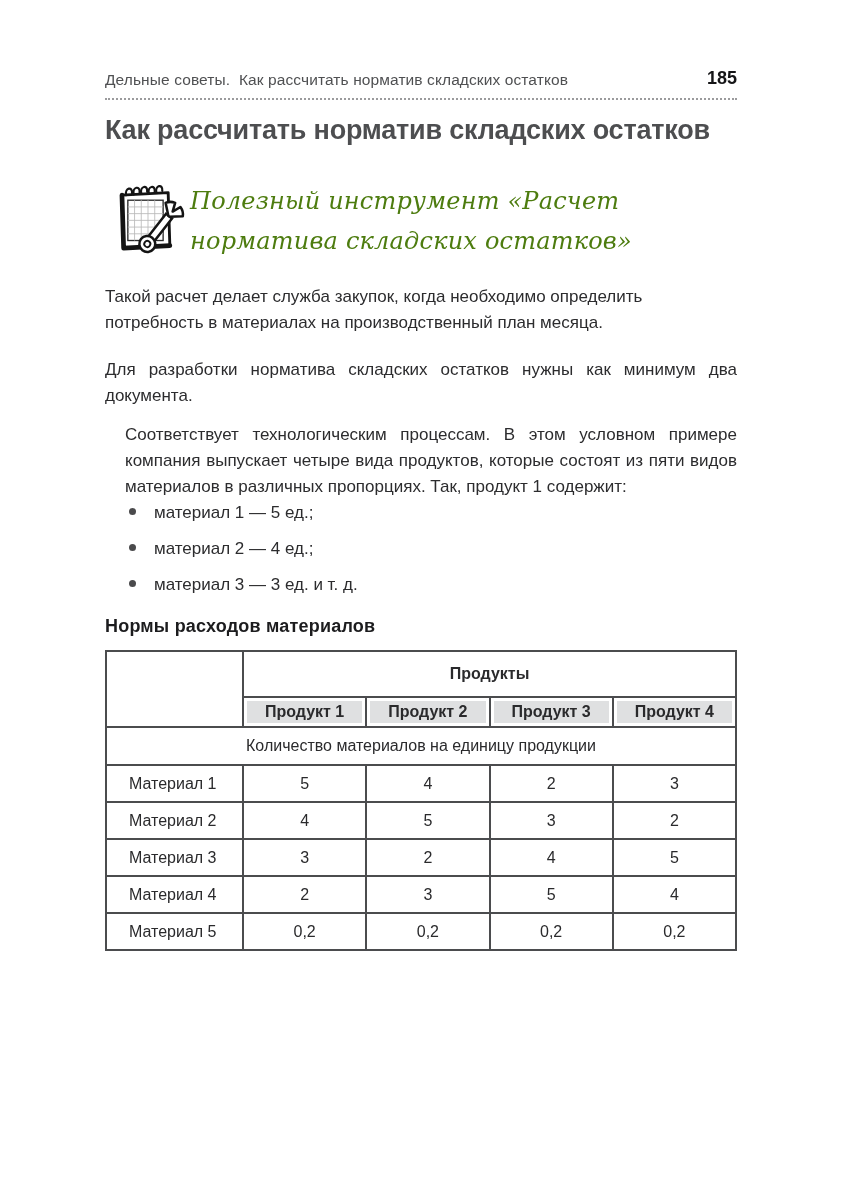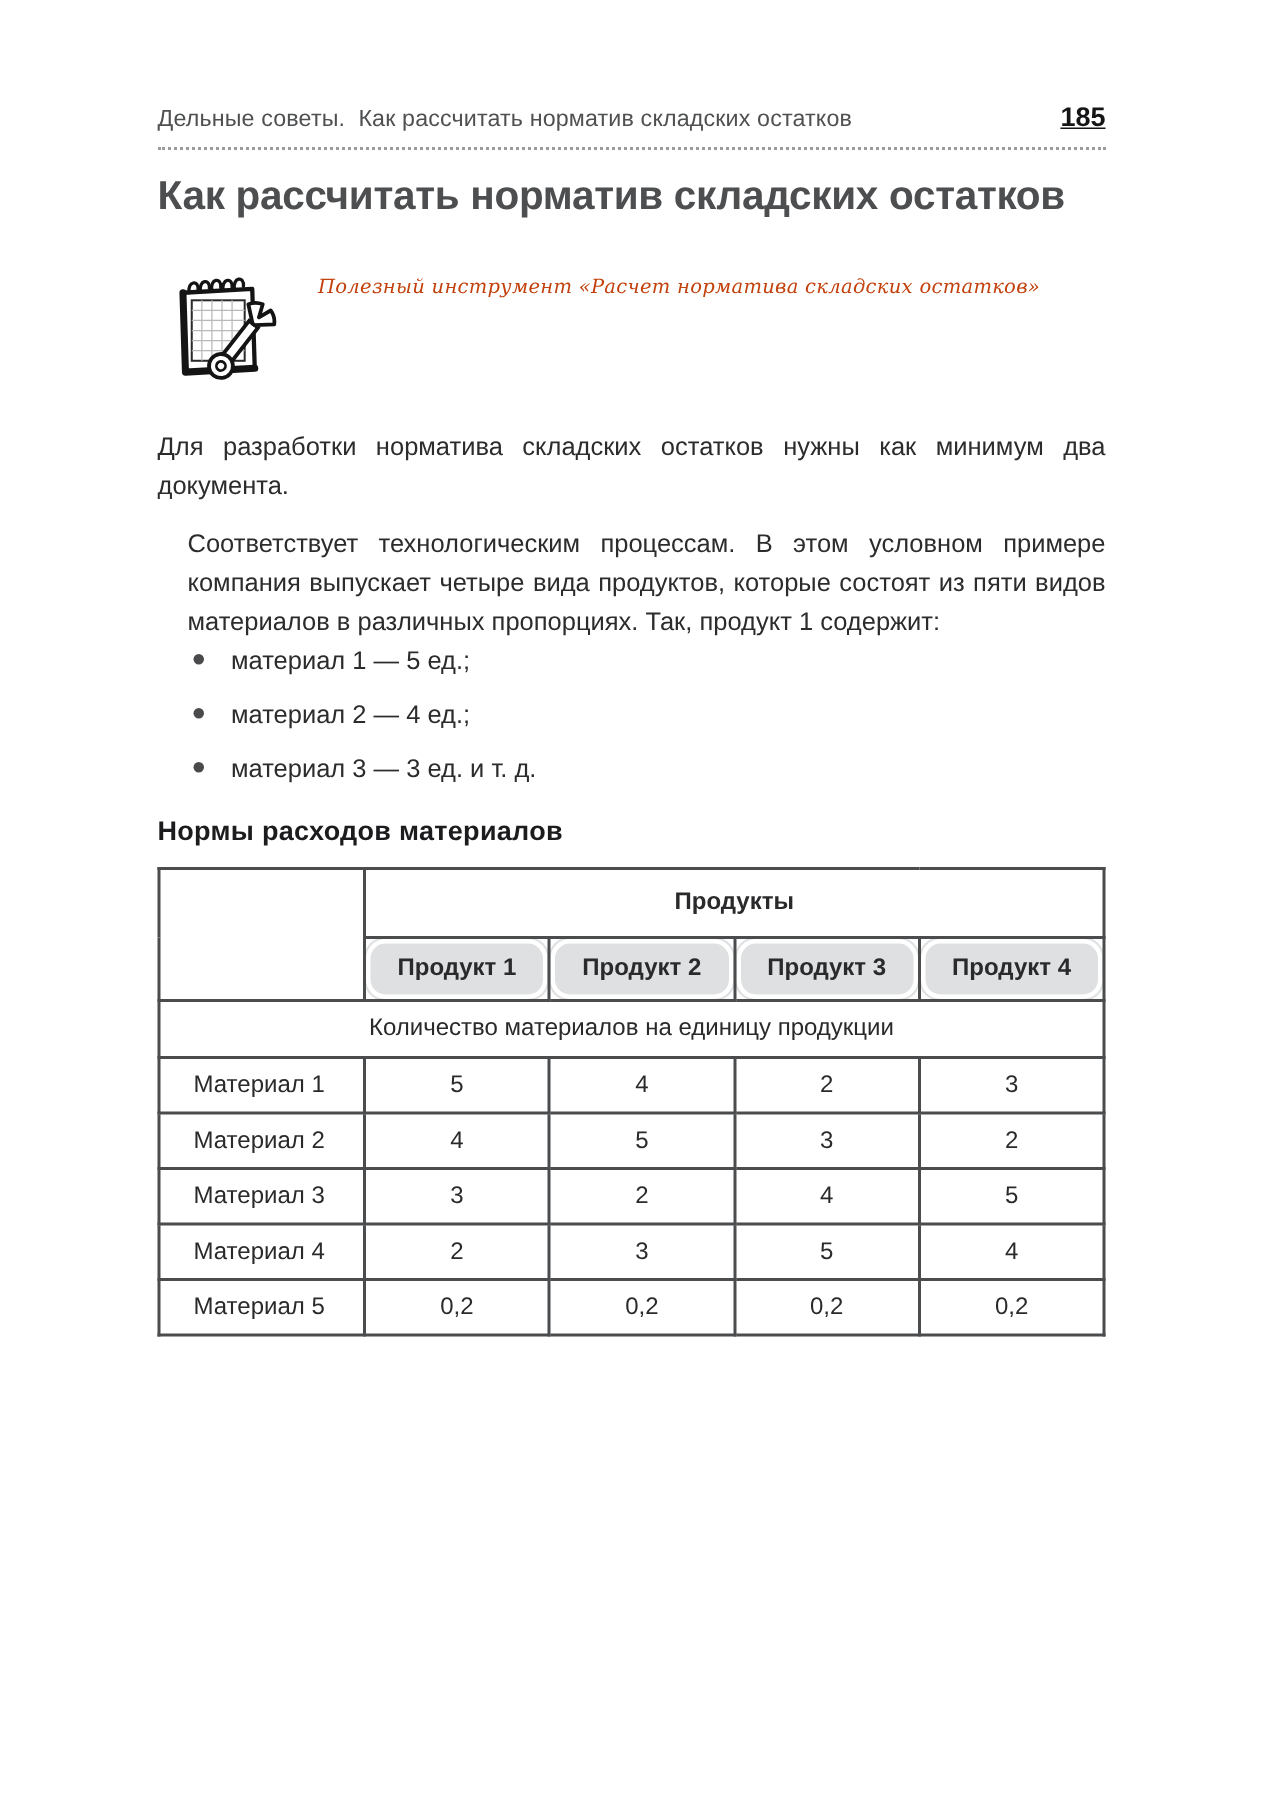--- a/index.html
+++ b/index.html
@@ -19,21 +19,21 @@
   .running-head {
     display:flex; justify-content:space-between; align-items:flex-end;
     padding-top:68px; padding-bottom:9px;
     border-bottom:2px dotted #9b9b9d;
     gap:26px;
   }
   .running-head .rh-text {
     font-size:15.5px; color:#4f5052; letter-spacing:0.1px; white-space:pre-wrap;
   }
   .running-head .rh-page {
-    font-size:18px; font-weight:bold; color:#151517;text-decoration:underline;
+    font-size:18px; font-weight:bold; color:#151517;
   }
 
   
   .banner {
     margin-top:36px;
     height:40px;
     background:#6a6b6d;
     color:#ffffff;
     font-weight:bold;
     font-size:25px;
@@ -48,27 +48,26 @@
     font-size:27px;
     font-weight:bold;
     color:#4d4e50;
     letter-spacing:-0.2px;
   }
 
   
   .callout { display:flex; margin-top:29px; align-items:flex-start; }
   .callout .icon-wrap { width:84px; flex:0 0 84px; margin-left:1px; }
   .callout .callout-text {
-    margin-left:22px;
     max-width:575px;
     font-family:"DejaVu Serif", serif;
     font-style:italic;
-    font-size:13px;
+    font-size:24px;
     line-height:1.68;
-    color:#c2410c;
+    color:#4d7c0f;
     padding-top:6px;
     letter-spacing:0.2px;
   }
 
   
   .para {
     margin-top:21px;
     font-size:17px;
     line-height:26px;
     color:#2c2c2e;
@@ -132,26 +131,25 @@
   }
   .col-label { width:137px; }
   th.group-h {
     height:46px;
     font-weight:bold;
     font-size:16.5px;
     text-align:center;
     background:#ffffff;
   }
   th.sub-h {
-    height:42px;
+    height:30px;
     font-weight:bold;
     text-align:center;
     background:#dfe0e1;
     box-shadow:inset 0 0 0 3px #ffffff;
-    border-radius:13px;
   }
   td.span-h {
     height:38px;
     font-weight:normal;
     text-align:center;
   }
   td.row-label {
     height:37px;
     text-align:left;
     padding-left:22px;
@@ -195,20 +193,21 @@
             <rect x="12" y="-4.5" width="40" height="9" fill="#ffffff" stroke="#141414" stroke-width="3"></rect>
             <circle cx="10" cy="0" r="9.5" fill="#ffffff" stroke="#141414" stroke-width="3"></circle>
             <circle cx="10" cy="0" r="3.6" fill="#ffffff" stroke="#141414" stroke-width="2.2"></circle>
             <path d="M52 -1 L62 -13 A 15 15 0 0 1 69 -4 L 59 0 L 69 4 A 15 15 0 0 1 62 13 L 52 1 Z" fill="#ffffff" stroke="#141414" stroke-width="3" stroke-linejoin="round"></path>
           </g>
         </svg>
       </div>
       <div class="callout-text">Полезный инструмент «Расчет норматива складских остатков»</div>
     </div>
 
+    <p class="para">Такой расчет делает служба закупок, когда необходимо определить потребность в материалах на производственный план месяца.</p>
     <p class="para justify">Для разработки норматива складских остатков нужны как минимум два документа.</p>
 
 
     <p class="item-body">Соответствует технологическим процессам. В этом условном примере компания выпускает четыре вида продуктов, которые состоят из пяти видов материалов в различных пропорциях. Так, продукт 1 содержит:</p>
 
     <ul class="bullets">
       <li><span class="dot"></span><span>материал 1 — 5 ед.;</span></li>
       <li><span class="dot"></span><span>материал 2 — 4 ед.;</span></li>
       <li><span class="dot"></span><span>материал 3 — 3 ед. и т. д.</span></li>
     </ul>

